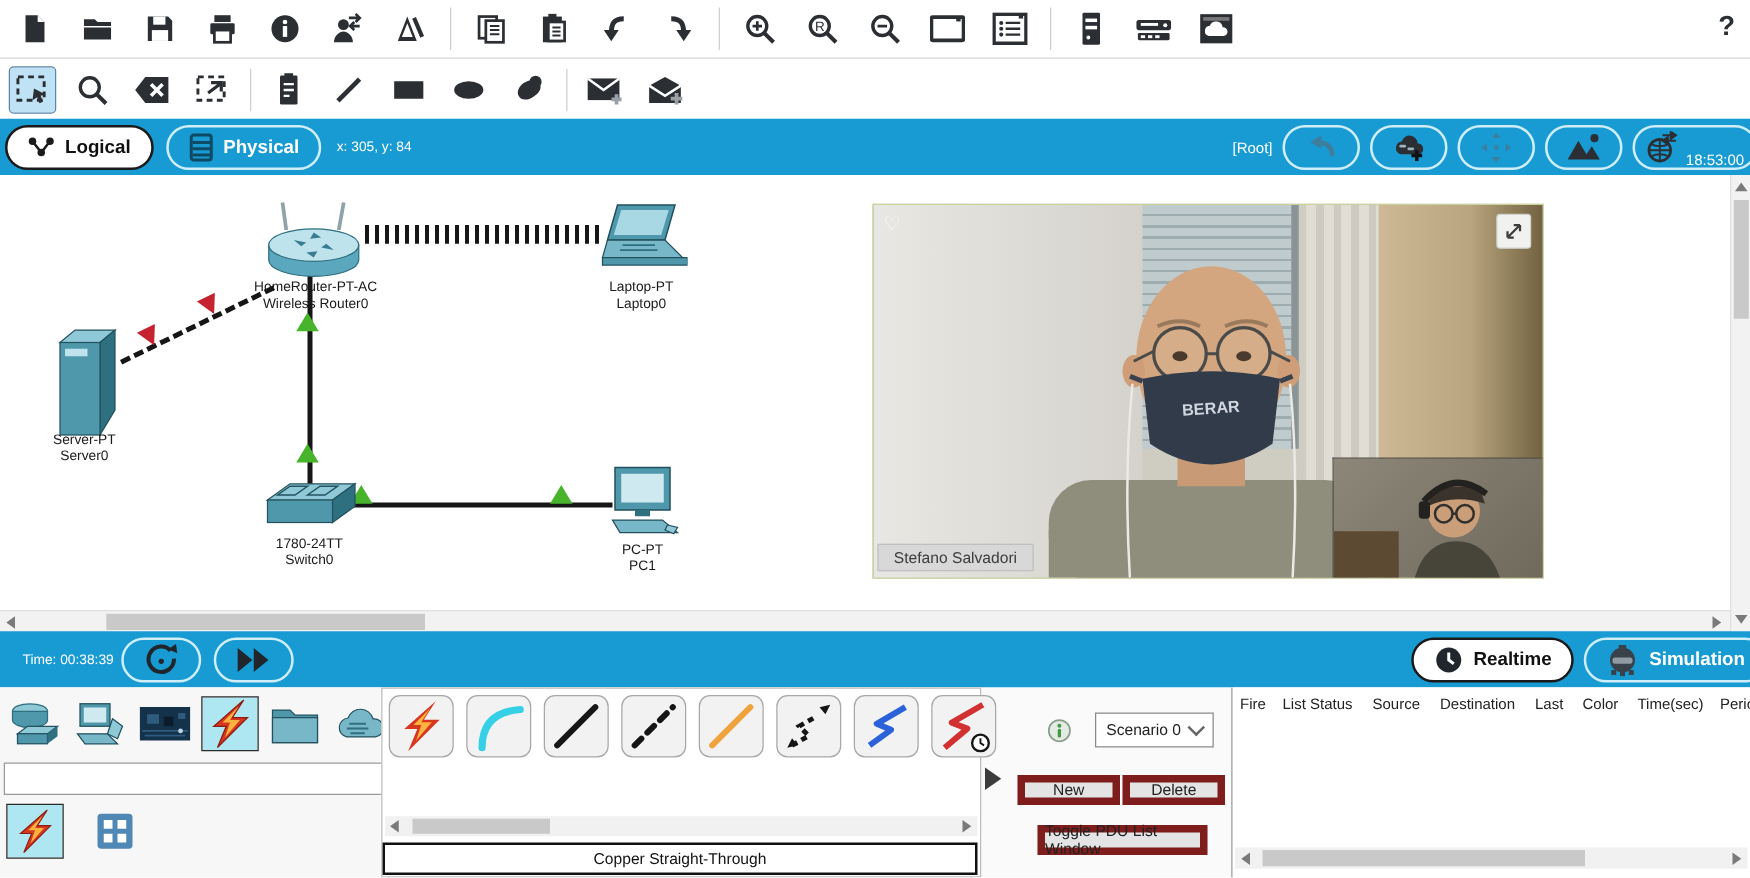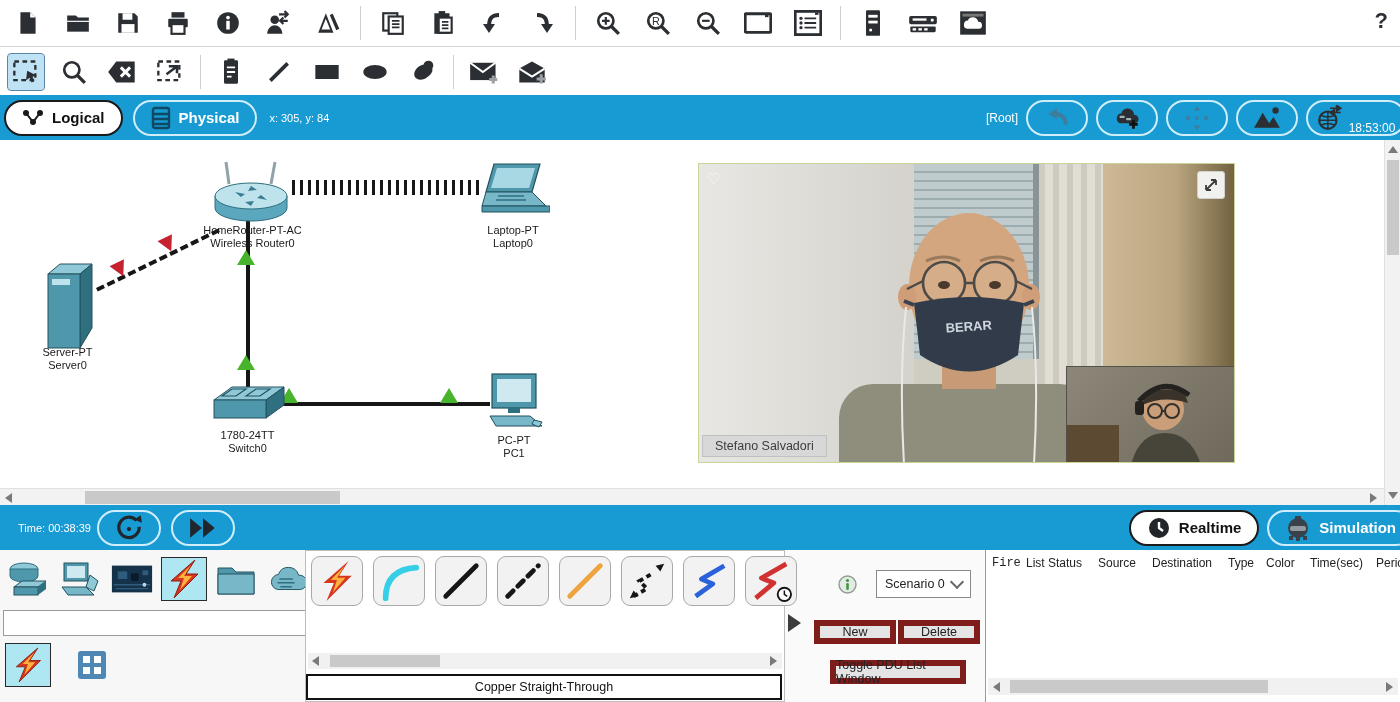--- a/index.html
+++ b/index.html
@@ -668,25 +668,25 @@
       <span>Scenario 0</span>
       <span class="chev"></span>
     </div>
     <div class="btn" style="left:14px;top:70px;width:82px;">New</div>
     <div class="btn" style="left:98px;top:70px;width:82px;">Delete</div>
     <div class="btn" style="left:30px;top:110px;width:136px;">Toggle PDU List Window</div>
   </div>
 
   <div class="abs pdupanel">
     <div class="pduhead">
-      <span style="width:26px;font-family:Liberation Mono, monospace;">Fire</span>
+      <span style="width:26px;">Fire</span>
       <span style="width:64px;">List Status</span>
       <span style="width:46px;">Source</span>
       <span style="width:68px;">Destination</span>
-      <span style="width:30px;">Type</span>
+      <span style="width:30px;">Last</span>
       <span style="width:36px;">Color</span>
       <span style="width:58px;">Time(sec)</span>
       <span style="width:48px;">Periodic</span>
     </div>
     <div class="pduscroll">
       <div class="arr l" style="left:5px;top:4px;"></div>
       <div class="abs thumb" style="left:22px;top:2px;width:258px;height:13px;"></div>
       <div class="arr r" style="left:398px;top:4px;"></div>
     </div>
   </div>

